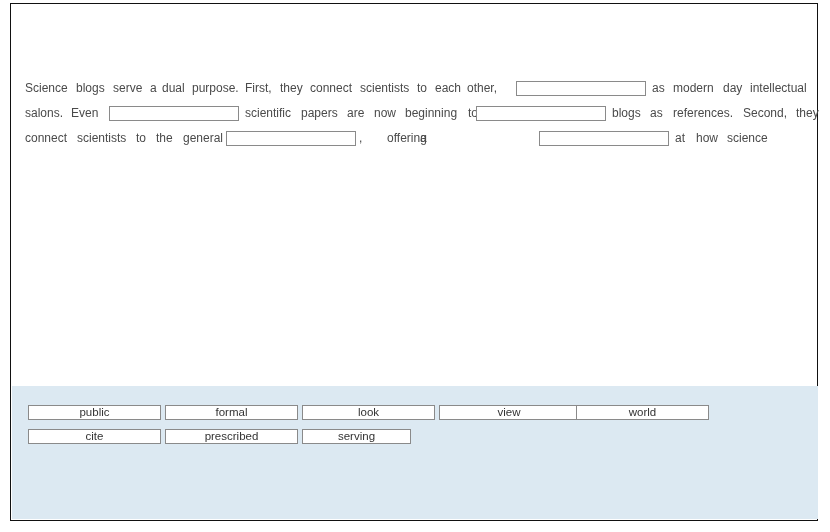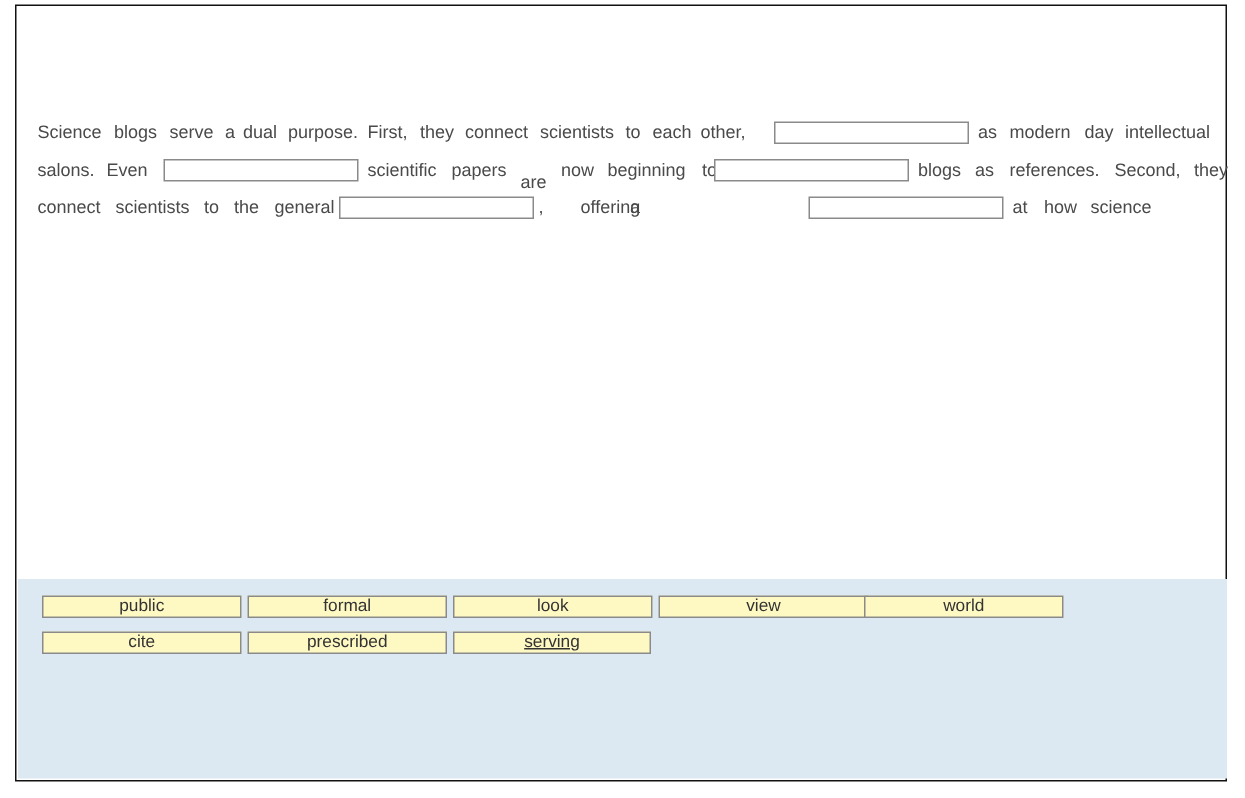--- a/index.html
+++ b/index.html
@@ -73,28 +73,29 @@
     position: absolute;
     left: 1px;
     top: 382px;
     width: 806px;
     height: 133px;
     background: #dce9f2;
   }
   .tile {
     position: absolute;
     height: 15px;
-    background: #fef9c3;
+    background: #ffffff;
     border: 1px solid #8a8a8a;
     box-sizing: border-box;
     font-size: 11.5px;
     color: #333333;
     text-align: center;
     line-height: 13px;
     cursor: move;
+    margin-top: 8px;
   }
 </style>
 </head>
 <body>
 
 <div class="page-frame">
 
 
   <div class="passage">
     <div class="pline">
@@ -116,21 +117,21 @@
         <span class="w" style="left: 648px;">modern</span>
         <span class="w" style="left: 698px;">day</span>
         <span class="w" style="left: 725px;">intellectual</span>
       </div>
     <div class="pline">
         <span class="w" style="left: 0px;">salons.</span>
         <span class="w" style="left: 46px;">Even</span>
         <div class="blank" style="left: 84px; top: 5px; width: 130px;"></div>
         <span class="w" style="left: 220px;">scientific</span>
         <span class="w" style="left: 276px;">papers</span>
-        <span class="w" style="left: 322px; margin-top: 8px;">are</span>
+        <span class="w" style="left: 322px;">are</span>
         <span class="w" style="left: 349px;">now</span>
         <span class="w" style="left: 380px;">beginning</span>
         <span class="w" style="left: 443px;">to</span>
         <div class="blank" style="left: 451px; top: 5px; width: 130px;"></div>
         <span class="w" style="left: 587px;">blogs</span>
         <span class="w" style="left: 625px;">as</span>
         <span class="w" style="left: 648px;">references.</span>
         <span class="w" style="left: 718px;">Second,</span>
         <span class="w" style="left: 771px;">they</span>
       </div>
@@ -155,17 +156,17 @@
     <div>
         <div class="tile" style="left: 16px; top: 11px; width: 133px;">public</div>
         <div class="tile" style="left: 153px; top: 11px; width: 133px;">formal</div>
         <div class="tile" style="left: 290px; top: 11px; width: 133px;">look</div>
         <div class="tile" style="left: 427px; top: 11px; width: 140px;">view</div>
         <div class="tile" style="left: 564px; top: 11px; width: 133px;">world</div>
       </div>
     <div>
         <div class="tile" style="left: 16px; top: 35px; width: 133px;">cite</div>
         <div class="tile" style="left: 153px; top: 35px; width: 133px;">prescribed</div>
-        <div class="tile" style="left: 290px; top: 35px; width: 132px; text-decoration: underline;">serving</div>
+        <div class="tile" style="left: 290px; top: 35px; width: 109px;">serving</div>
       </div>
   </div>
 
 </div>
 
 </body></html>

